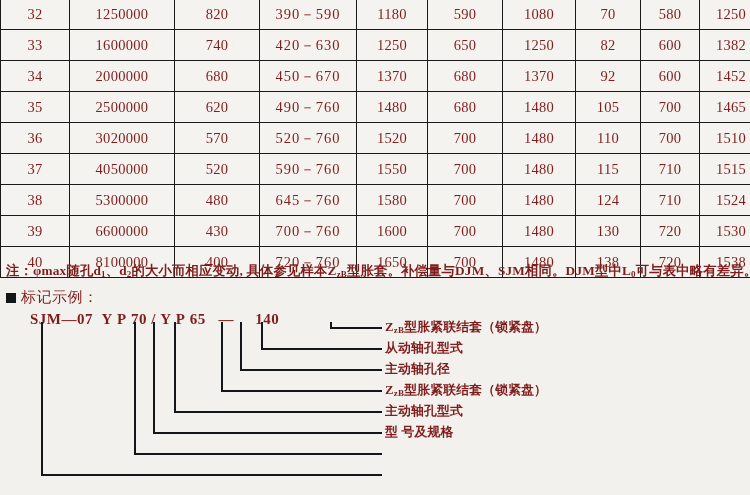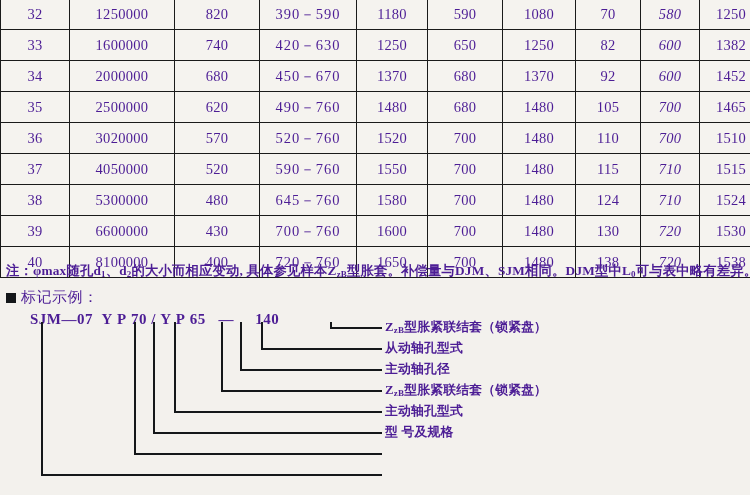--- a/index.html
+++ b/index.html
@@ -6,21 +6,21 @@
     margin: 0;
     padding: 0;
     background: #f2f0ec;
   }
   #page {
     position: relative;
     width: 750px;
     height: 495px;
     background: #f3f1ed;
     font-family: "Liberation Serif", serif;
-    color: #4c1d95;
+    color: #7f1d1d;
     overflow: hidden;
   }
 
   
   .table-wrap {
     position: absolute;
     left: 0;
     top: -2px;
     width: 750px;
   }
@@ -41,21 +41,21 @@
     padding: 0;
   }
   table.spec td.c0 { width: 68px; }
   table.spec td.c1 { width: 104px; }
   table.spec td.c2 { width: 84px; margin-top: 7px; }
   table.spec td.c3 { width: 96px; letter-spacing: 1px; }
   table.spec td.c4 { width: 70px; }
   table.spec td.c5 { width: 74px; }
   table.spec td.c6 { width: 72px; }
   table.spec td.c7 { width: 64px; }
-  table.spec td.c8 { width: 58px; font-style: italic; }
+  table.spec td.c8 { width: 58px; }
   table.spec td.c9 { width: 62px; }
 
   
   .note {
     position: absolute;
     left: 6px;
     top: 262px;
     width: 740px;
     font-size: 13.3px;
     font-family: "Liberation Serif", serif;

